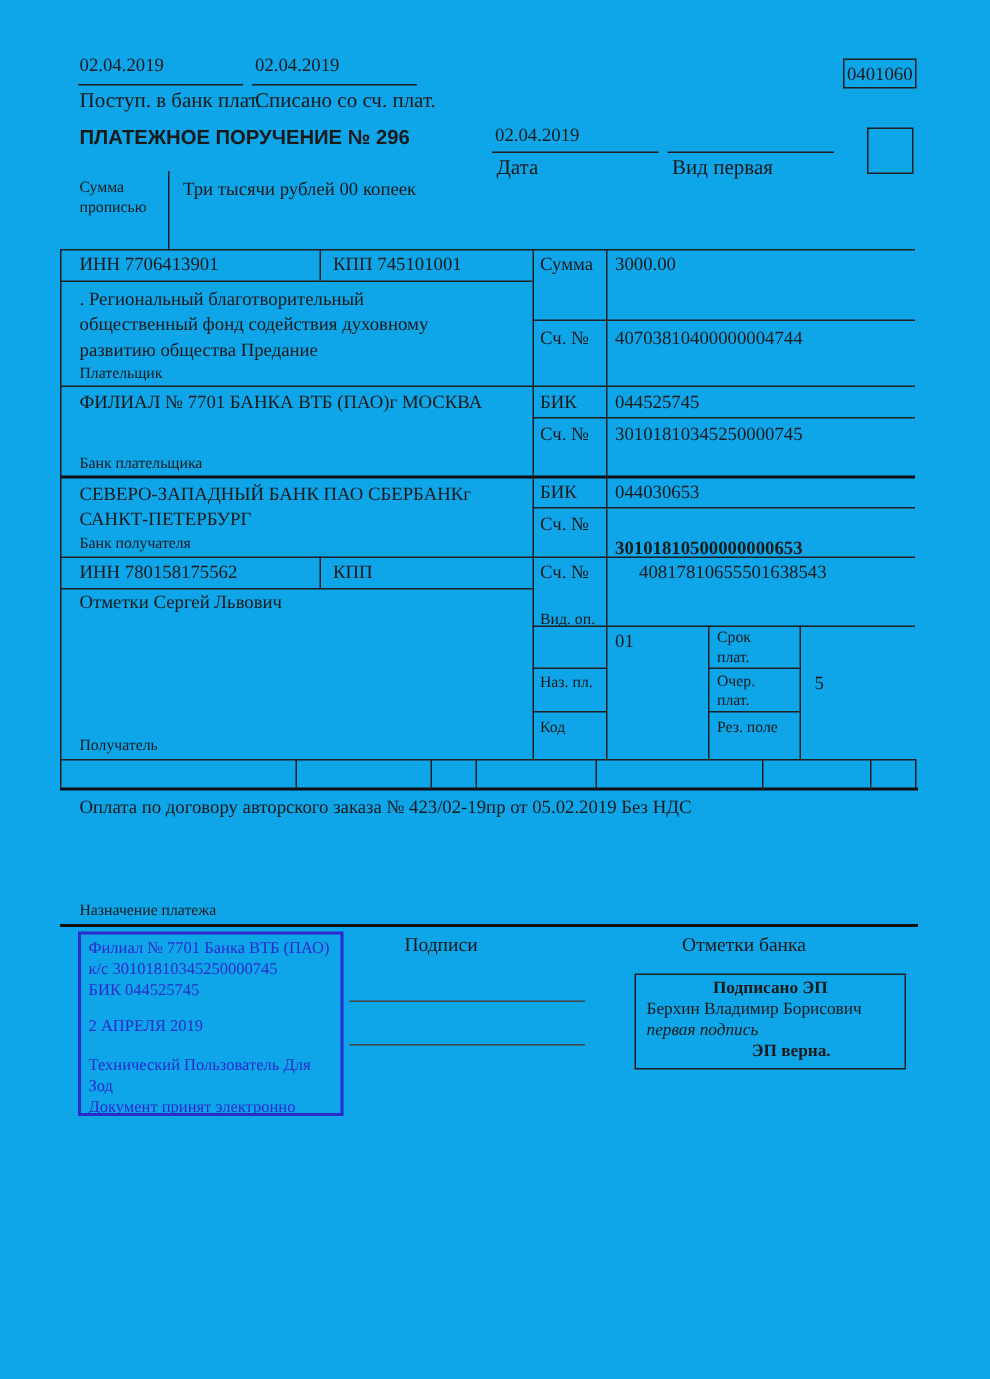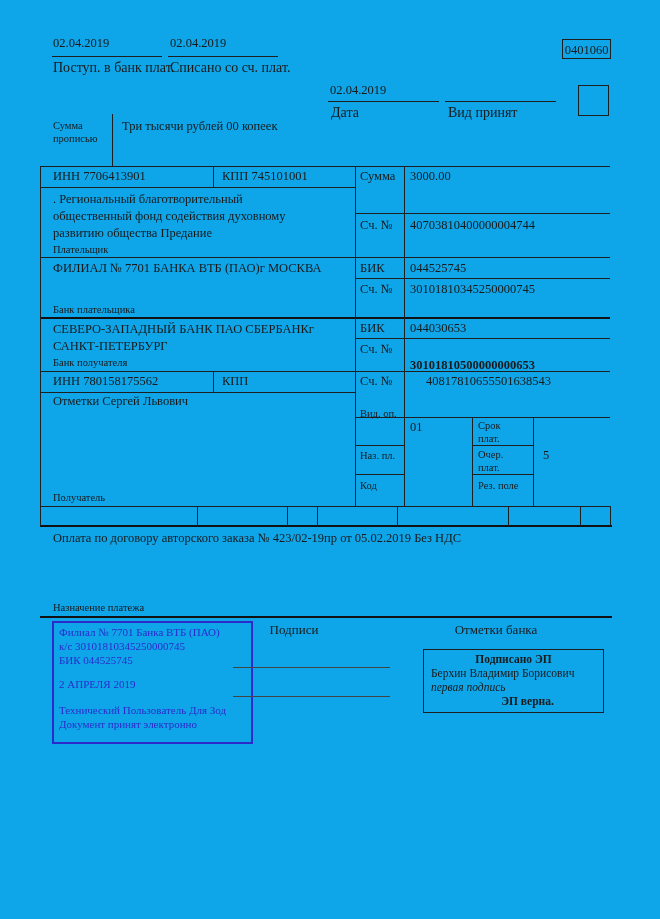--- a/index.html
+++ b/index.html
@@ -41,26 +41,27 @@
   <div class="abs lbl-s" style="left:53px;top:60px;">Поступ. в банк плат.</div>
 
   <div class="abs t" style="left:170px;top:36px;">02.04.2019</div>
   <div class="hline" style="left:168px;top:56px;width:110px;"></div>
   <div class="abs lbl-s" style="left:170px;top:60px;">Списано со сч. плат.</div>
 
   <div class="box center" style="left:562px;top:39px;width:49px;height:20px;">
     <span class="t" style="line-height:17px;">0401060</span>
   </div>
 
+  <div class="abs title" style="left:53px;top:84px;">ПЛАТЕЖНОЕ ПОРУЧЕНИЕ № 296</div>
   <div class="abs t" style="left:330px;top:83px;">02.04.2019</div>
   <div class="hline" style="left:328px;top:101px;width:111px;"></div>
   <div class="abs lbl-s" style="left:331px;top:105px;">Дата</div>
   <div class="abs t" style="left:448px;top:83px;"></div>
   <div class="hline" style="left:445px;top:101px;width:111px;"></div>
-  <div class="abs lbl-s" style="left:448px;top:105px;">Вид принят</div>
+  <div class="abs lbl-s" style="left:448px;top:105px;">Вид первая</div>
   <div class="box-thin" style="left:578px;top:85px;width:31px;height:31px;"></div>
 
   <div class="abs lbl-m wrap" style="left:53px;top:120px;width:52px;">Сумма прописью</div>
   <div class="vline" style="left:112px;top:114px;height:52px;"></div>
   <div class="abs t" style="left:122px;top:119px;">Три тысячи рублей 00 копеек</div>
 
   <div class="hline" style="left:40px;top:166px;width:570px;"></div>
   <div class="hline" style="left:40px;top:187px;width:315px;"></div>
   <div class="hline" style="left:355px;top:213px;width:255px;"></div>
   <div class="hline" style="left:40px;top:257px;width:570px;"></div>
@@ -130,21 +131,21 @@
   <div class="abs lbl-m wrap" style="left:478px;top:449px;width:45px;">Очер. плат.</div>
   <div class="abs t" style="left:543px;top:448px;">5</div>
   <div class="abs lbl-m" style="left:360px;top:480px;text-align:right;">Код</div>
   <div class="abs lbl-m" style="left:478px;top:480px;">Рез. поле</div>
   <div class="abs lbl-m" style="left:53px;top:492px;text-align:right;">Получатель</div>
 
   <div class="abs t" style="left:53px;top:531px;">Оплата по договору авторского заказа № 423/02-19пр от 05.02.2019 Без НДС</div>
   <div class="abs lbl-m" style="left:53px;top:602px;">Назначение платежа</div>
   <div class="hline2" style="left:40px;top:616px;width:572px;"></div>
 
-  <div class="blue-box" style="left:52px;top:621px;width:201px;height:123px;">
+  <div class="blue-box" style="left:52px;top:621px;width:177px;height:123px;">
     <div>Филиал № 7701 Банка ВТБ (ПАО)</div>
     <div>к/с 30101810345250000745</div>
     <div>БИК 044525745</div>
     <div style="margin-top:10px;">2 АПРЕЛЯ 2019</div>
     <div style="margin-top:12px;">Технический Пользователь Для Зод</div>
     <div>Документ принят электронно</div>
   </div>
 
   <div class="abs t center" style="left:234px;top:622px;width:120px;font-size:13px;">Подписи</div>
   <div class="hline" style="left:233px;top:667px;width:157px;background:#444;"></div>

